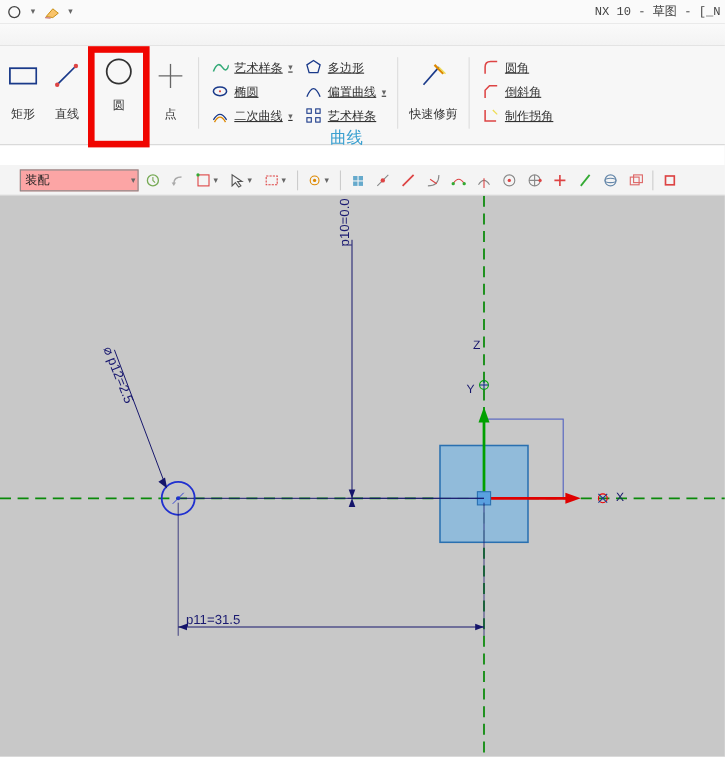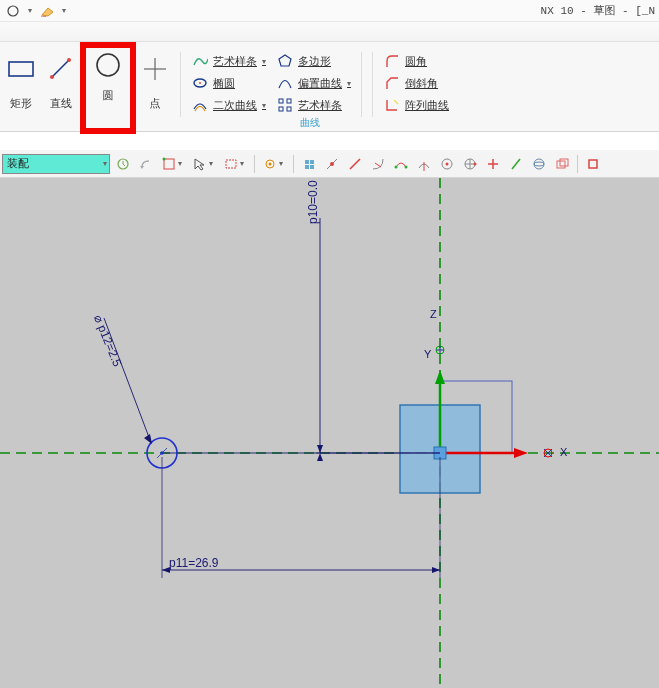--- a/index.html
+++ b/index.html
@@ -108,21 +108,21 @@
     height: 18px;
     display: inline-flex;
     align-items: center;
     justify-content: center;
   }
   .dd { color: #666; font-size: 8px; margin-left: 1px; }
 
   .ribbon-label {
     position: absolute;
     top: 116px;
-    font-size: 10px;
+    font-size: 15px;
     color: #3ba0d0;
     cursor: pointer;
     left: 300px;
   }
 
   
   .toolbar2 {
     height: 28px;
     background: #f4f4f4;
     border-bottom: 1px solid #d6d6d6;
@@ -130,27 +130,28 @@
     align-items: center;
     padding: 0 2px;
     gap: 3px;
     margin-top: 18px;
   }
   .combo {
     display: flex;
     align-items: center;
     height: 20px;
     border: 1px solid #888;
-    background: #5eead4;
+    background: #fca5a5;
     font-size: 11px;
     padding: 0 2px 0 4px;
     width: 108px;
     justify-content: space-between;
     cursor: pointer;
     color: #222;
+    margin-left: 16px;
   }
   .tbtn {
     width: 20px;
     height: 20px;
     display: inline-flex;
     align-items: center;
     justify-content: center;
     cursor: pointer;
     border: 1px solid transparent;
   }
@@ -299,20 +300,30 @@
             <rect x="2" y="10" width="4" height="4" fill="none" stroke="#1a3a8a"></rect>
             <rect x="10" y="10" width="4" height="4" fill="none" stroke="#1a3a8a"></rect>
           </svg>
         </span>
       <span>艺术样条</span>
     </div>
   </div>
 
   <div class="sep"></div>
 
+  <div class="big-tool" style="width:48px">
+    <span class="ic">
+      <svg width="26" height="24">
+          <path d="M4 20 L18 4" stroke="#1a3a8a" stroke-width="1.5"></path>
+          <path d="M14 2 L22 10" stroke="#d80" stroke-width="2"></path>
+          <path d="M18 4 L24 10" stroke="#ed5" stroke-width="1.2"></path>
+        </svg>
+    </span>
+    <span>快速修剪</span>
+  </div>
 
 
   <div class="sep"></div>
 
   <div class="tool-col">
     <div class="tool-row">
       <span class="ic">
           <svg width="16" height="16">
             <path d="M3 14 L3 8 Q3 3 8 3 L14 3" fill="none" stroke="#d44" stroke-width="1.4"></path>
           </svg>
@@ -327,21 +338,21 @@
         </span>
       <span>倒斜角</span>
     </div>
     <div class="tool-row">
       <span class="ic">
           <svg width="16" height="16">
             <path d="M3 3 L3 13 L13 13" fill="none" stroke="#d44" stroke-width="1.4"></path>
             <line x1="10" y1="3" x2="14" y2="7" stroke="#ed5" stroke-width="1.2"></line>
           </svg>
         </span>
-      <span>阵列曲线</span>
+      <span>制作拐角</span>
     </div>
   </div>
 </div>
 
 <div class="ribbon-label">曲线</div>
 
 <div class="toolbar2">
   <div class="combo">
     <span>装配</span>
     <span class="dd">▾</span>
@@ -506,19 +517,19 @@
     <polygon points="152,266 144,260 150,256" fill="#15156b"></polygon>
 
     <line x1="162" y1="279" x2="162" y2="400" stroke="#15156b" stroke-width="0.7"></line>
     <line x1="440" y1="279" x2="440" y2="400" stroke="#15156b" stroke-width="0.7"></line>
     <line x1="162" y1="392" x2="440" y2="392" stroke="#15156b" stroke-width="0.9"></line>
     <polygon points="162,392 170,389 170,395" fill="#15156b"></polygon>
     <polygon points="440,392 432,389 432,395" fill="#15156b"></polygon>
   </svg>
 
   <div class="dim-text" style="left:306px; top:46px; transform: rotate(-90deg); transform-origin: left top;">p10=0.0</div>
-  <div class="dim-text" style="left:169px; top:378px;">p11=26.9</div>
+  <div class="dim-text" style="left:169px; top:378px;">p11=31.5</div>
   <div class="dim-text" style="left:104px; top:135px; transform: rotate(68deg); transform-origin: left top;">⌀ <span>p12=2.5</span></div>
 
   <div class="dim-text" style="left:430px; top:130px; color:#15156b; font-size:11px;">Z</div>
   <div class="dim-text" style="left:424px; top:170px; color:#15156b; font-size:11px;">Y</div>
   <div class="dim-text" style="left:560px; top:268px; color:#15156b; font-size:11px;">X</div>
 </div>
 
 </body></html>

